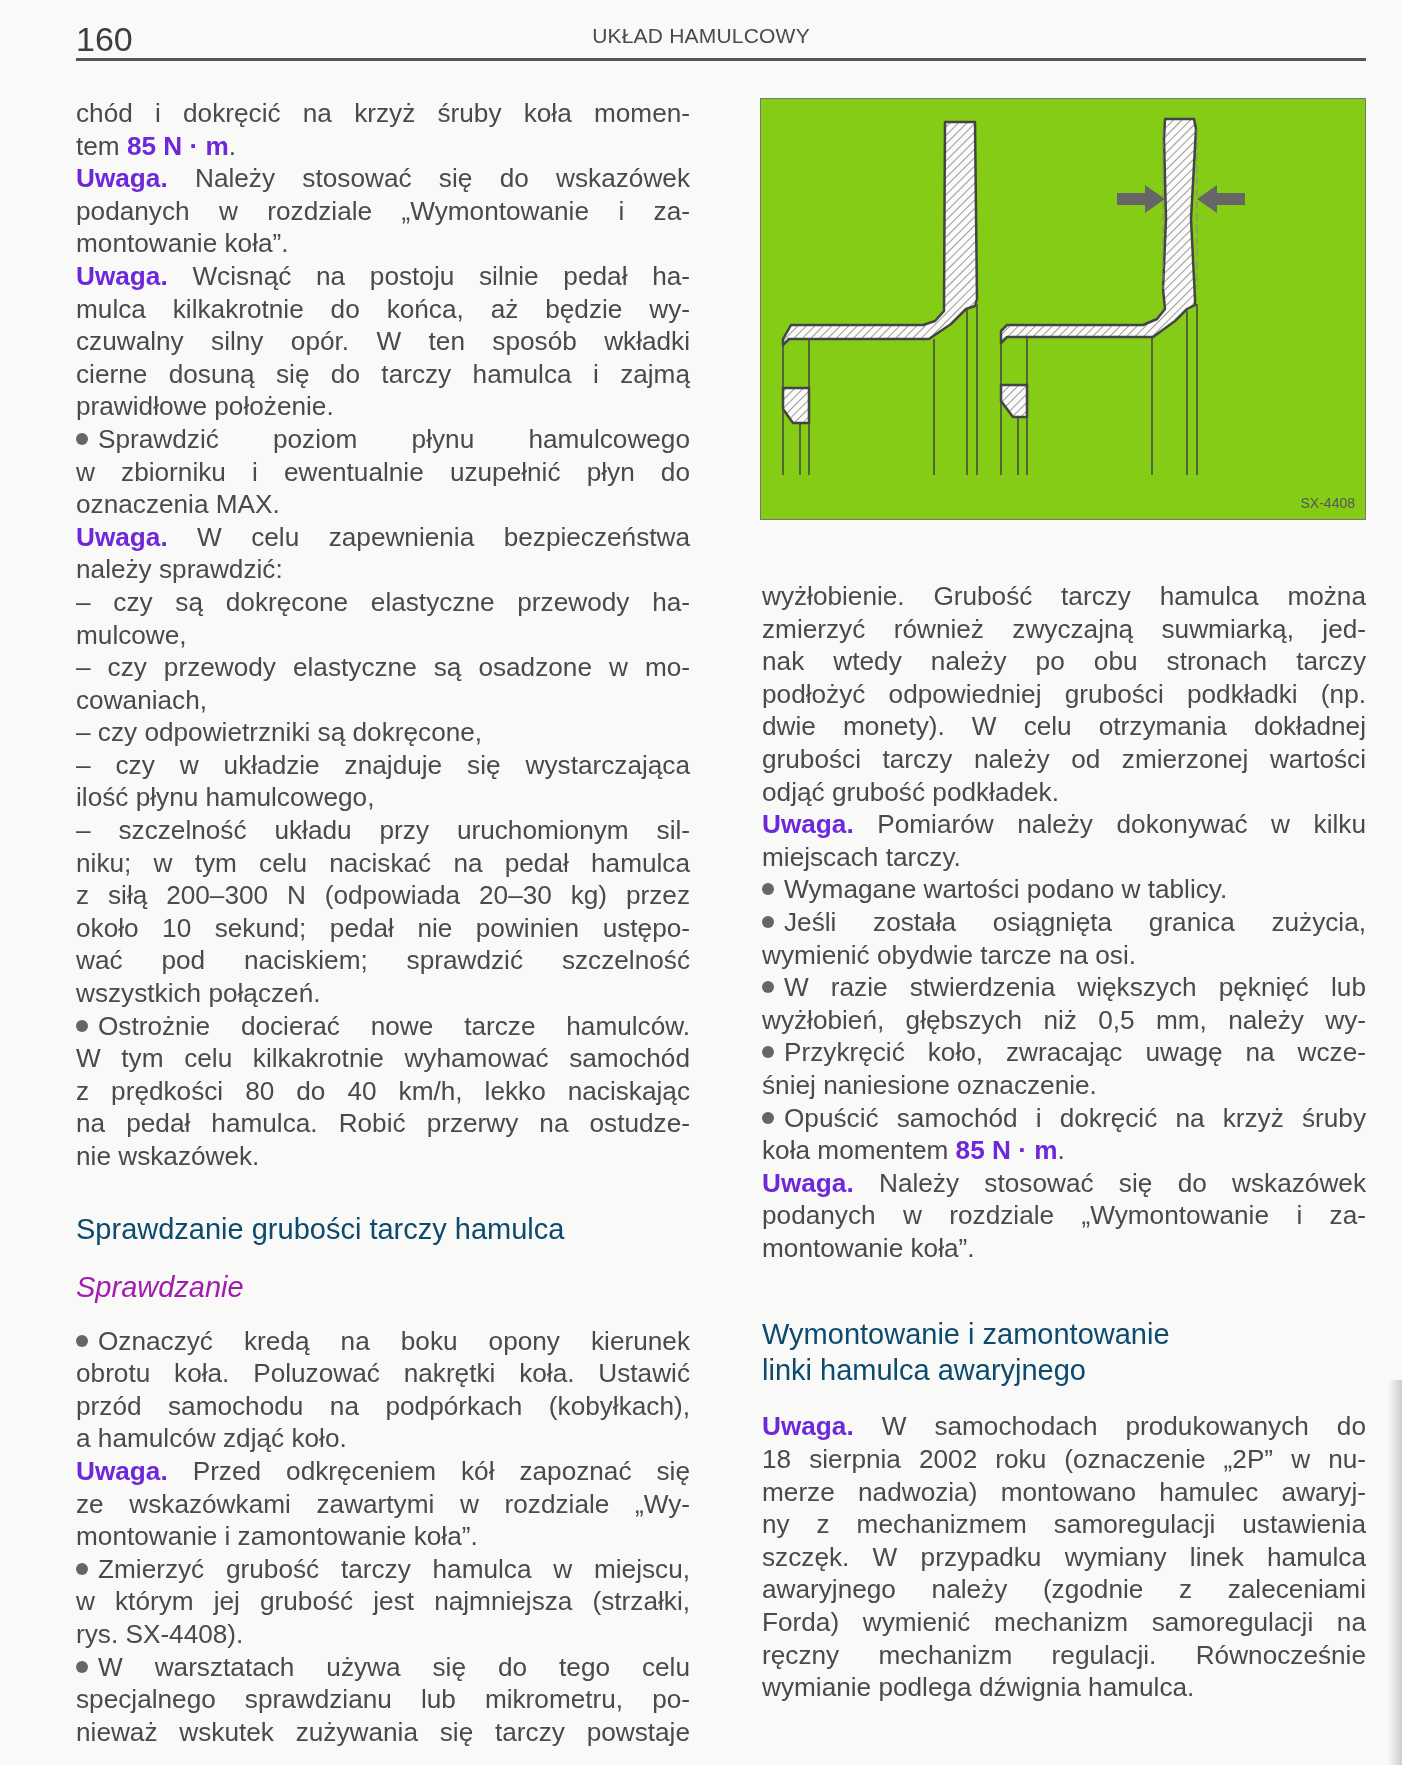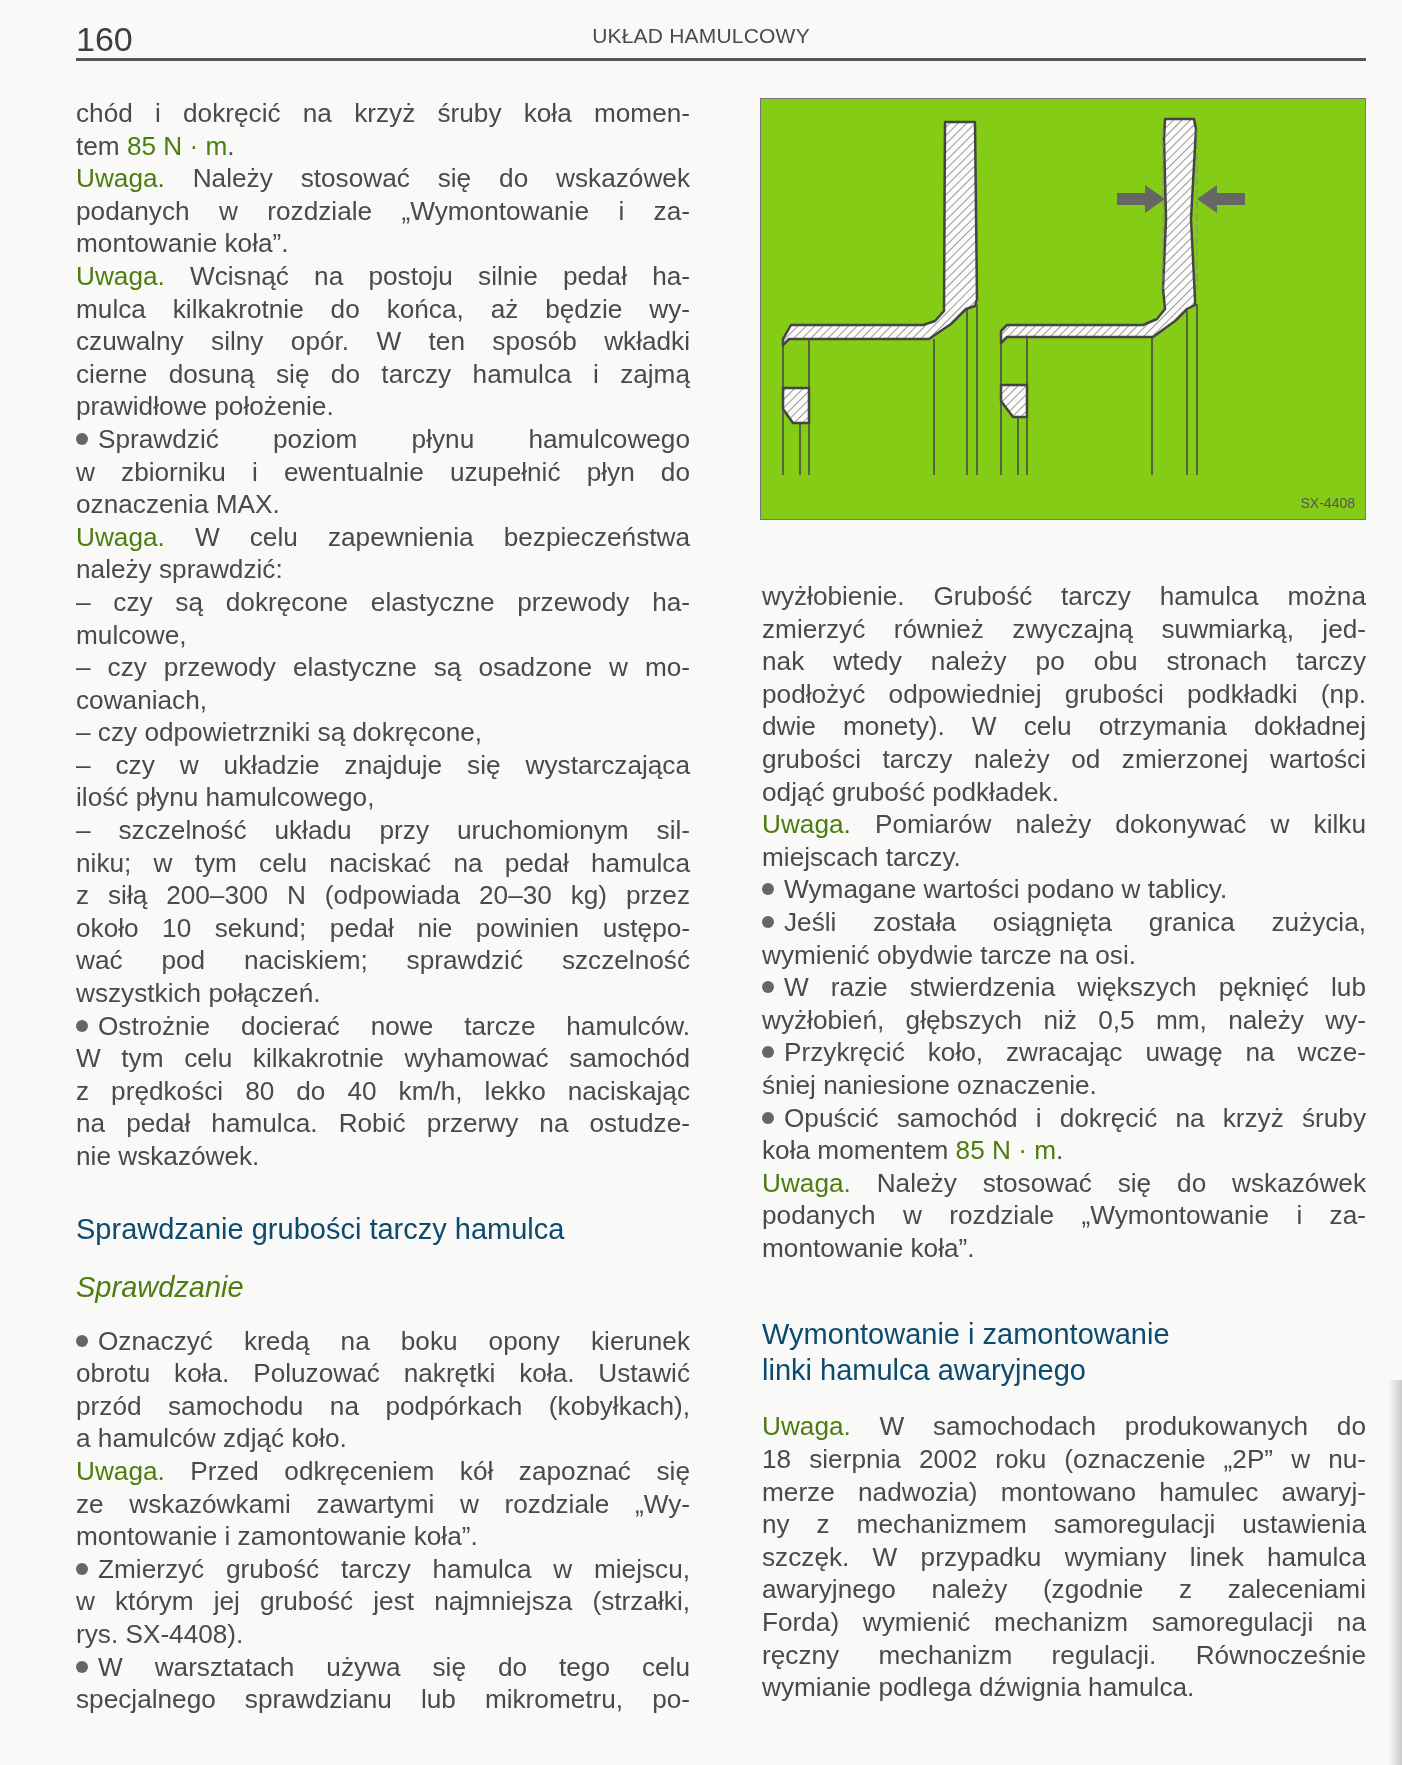--- a/index.html
+++ b/index.html
@@ -10,24 +10,24 @@
     color: #4a4a4a;
   }
   .page-number { position: absolute; left: 76px; top: 20px; font-size: 34px; color: #3e3e3e; }
   .running-head { position: absolute; left: 0; width: 1402px; top: 24px; text-align: center; font-size: 21px; color: #4a4a4a; letter-spacing: 0.2px; }
   .head-rule { position: absolute; left: 76px; top: 58px; width: 1290px; height: 3px; background: #555; }
   .col { position: absolute; font-size: 26.2px; line-height: 32.6px; }
   .col-left { left: 76px; top: 97px; width: 614px; }
   .col-right { left: 762px; top: 580px; width: 604px; }
   .ln { display: block; white-space: nowrap; height: 32.6px; }
   .j { text-align: justify; text-align-last: justify; }
-  .b { font-weight: normal; color: #4d7c0f; }
+  .b { font-weight: bold; color: #6d28d9; }
   .dot { display: inline-block; width: 12px; height: 12px; border-radius: 50%; background: #666; margin-right: 10px; vertical-align: 3px; }
   .h2 { display: block; font-weight: normal; font-size: 29px; color: #0c4a6e; line-height: 36px; white-space: nowrap; }
-  .h3 { display: block; font-style: italic; font-size: 29px; color: #4d7c0f; line-height: 36px; }
+  .h3 { display: block; font-style: italic; font-size: 29px; color: #a21caf; line-height: 36px; }
   .gap-s { display: block; height: 30px; }
   .figure { position: absolute; left: 760px; top: 98px; width: 606px; height: 422px; border: 1.5px solid #777; background: #84cc16; box-sizing: border-box; }
   .figure svg { position: absolute; left: 0; top: 0; }
   .fig-label { position: absolute; right: 10px; bottom: 8px; font-size: 14px; color: #555; }
   .edge-shadow { position: absolute; right: 0; top: 1380px; width: 14px; height: 385px; background: linear-gradient(to right, rgba(0,0,0,0), rgba(120,120,120,0.35)); }
 </style>
 </head>
 <body>
 
 <div class="page-number">160</div>
@@ -89,20 +89,21 @@
   <span class="ln j"><span class="b">Uwaga.</span><span> Przed odkręceniem kół zapoznać się</span></span>
   <span class="ln j">ze wskazówkami zawartymi w rozdziale „Wy-</span>
   <span class="ln">montowanie i zamontowanie koła”.</span>
 
   <span class="ln j"><span class="dot"></span><span>Zmierzyć grubość tarczy hamulca w miejscu,</span></span>
   <span class="ln j">w którym jej grubość jest najmniejsza (strzałki,</span>
   <span class="ln">rys. SX-4408).</span>
 
   <span class="ln j"><span class="dot"></span><span>W warsztatach używa się do tego celu</span></span>
   <span class="ln j">specjalnego sprawdzianu lub mikrometru, po-</span>
+  <span class="ln j">nieważ wskutek zużywania się tarczy powstaje</span>
 </div>
 
 <div class="figure">
   <svg width="606" height="422" viewBox="0 0 606 422">
     <defs>
       <pattern id="hatch" patternUnits="userSpaceOnUse" width="6" height="6" patternTransform="rotate(45)">
         <rect width="6" height="6" fill="#fbfbf9"></rect>
         <line x1="0" y1="0" x2="0" y2="6" stroke="#555" stroke-width="1.2"></line>
       </pattern>
     </defs>

